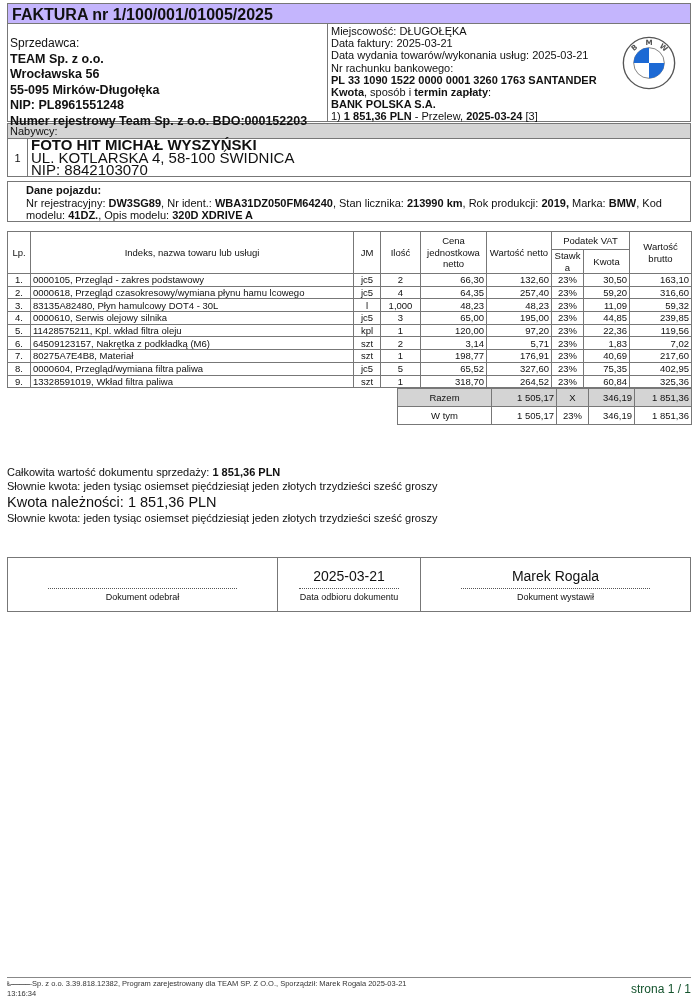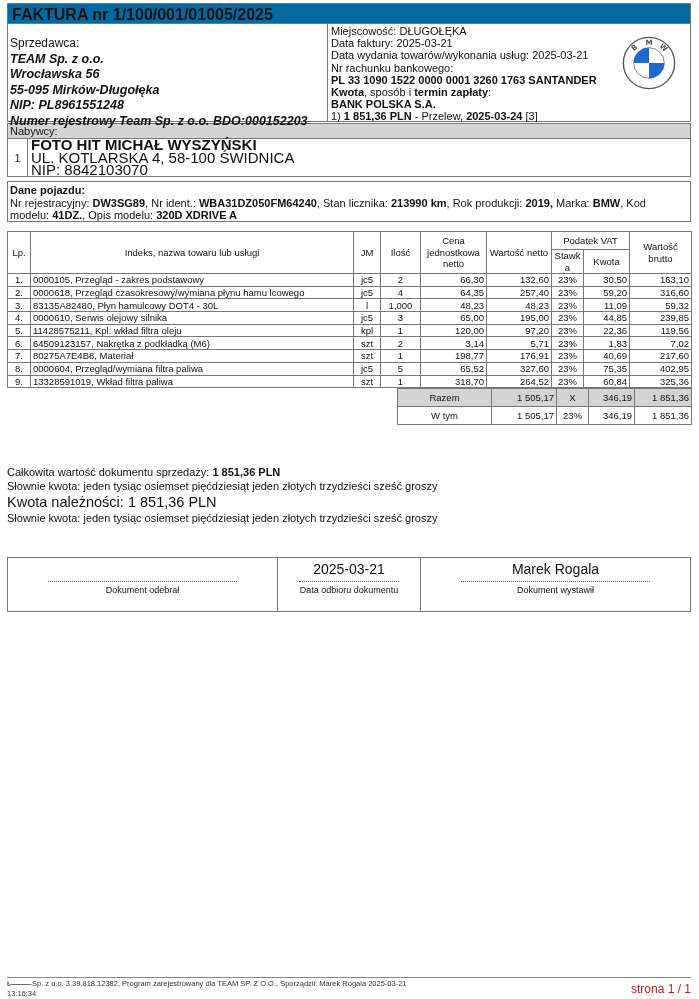--- a/index.html
+++ b/index.html
@@ -1,53 +1,53 @@
 <!DOCTYPE html>
 <html><head>
 <meta charset="utf-8">
 <style>
   * { box-sizing: border-box; margin: 0; padding: 0; }
   body { width: 699px; height: 999px; background: #fff; font-family: "Liberation Sans", sans-serif; color: #111; position: relative; overflow: hidden; }
   .page { position: absolute; left: 7px; top: 3px; width: 684px; }
-  .title-bar { background: #0369a1; border: 1px solid #777; height: 21px; padding: 1px 4px; font-weight: bold; font-size: 16px; line-height: 19px; }
+  .title-bar { background: #c4b5fd; border: 1px solid #777; height: 21px; padding: 1px 4px; font-weight: bold; font-size: 16px; line-height: 19px; }
   .top-box { display: flex; border: 1px solid #777; border-top: none; height: 98px; }
   .seller { width: 320px; border-right: 1px solid #777; padding: 12px 2px; font-size: 12px; line-height: 15.5px; }
-  .seller .b { font-weight: bold; font-size: 12.5px; line-height: 15.5px; font-style: italic; }
+  .seller .b { font-weight: bold; font-size: 12.5px; line-height: 15.5px; }
   .meta { flex: 1; padding: 1px 3px; font-size: 11px; line-height: 12.2px; position: relative; }
   .meta b { font-weight: bold; }
   .logo { position: absolute; right: 14px; top: 12px; width: 54px; height: 54px; }
   .buyers { border: 1px solid #777; border-top: none; margin-top: 1px; }
   .buyers-head { background: #d4d4d4; font-size: 11px; line-height: 14px; padding: 0 2px; border-top: 1px solid #777; }
   .buyer-row { display: flex; border-top: 1px solid #777; height: 38px; }
   .buyer-num { width: 20px; border-right: 1px solid #777; font-size: 11px; display: flex; align-items: center; justify-content: center; }
   .buyer-info { padding: 0 3px; font-size: 15px; line-height: 12.5px; }
   .buyer-info .b { font-weight: bold; }
   .receiver { border: 1px solid #777; margin-top: 4px; height: 15px; font-size: 11px; line-height: 14px; padding: 0 2px; }
-  .vehicle { border: 1px solid #777; margin-top: 4px; font-size: 11px; line-height: 12.5px; padding: 2px 2px 3px; height: 41px; }
+  .vehicle { border: 1px solid #777; margin-top: 4px; font-size: 11px; line-height: 12.5px; padding: 2px 18px 3px; height: 41px; }
   .vehicle b { font-weight: bold; }
   table.items { border-collapse: collapse; margin-top: 9px; width: 684px; font-size: 9.5px; table-layout: fixed; }
   table.items th { font-weight: normal; border: 1px solid #777; text-align: center; line-height: 11.5px; padding: 0 1px; }
   table.items td { border: 1px solid #777; height: 12.7px; line-height: 11px; padding: 0 2px; white-space: nowrap; overflow: hidden; }
   td.c { text-align: center; }
   td.r { text-align: right; }
   table.sum { border-collapse: collapse; margin-left: 390px; width: 294px; font-size: 9.5px; table-layout: fixed; }
   table.sum td { border: 1px solid #777; height: 18px; padding: 0 2px; }
   table.sum tr.gray td { background: #d4d4d4; }
   .totals { margin-top: 40px; font-size: 11px; line-height: 14px; }
   .totals .big { font-size: 14.5px; font-weight: normal; line-height: 18px; }
   .totals b { font-weight: bold; }
   .sign { display: flex; border: 1px solid #777; margin-top: 32px; height: 55px; }
   .sign-cell { position: relative; border-right: 1px solid #777; text-align: center; }
   .sign-cell:last-child { border-right: none; }
-  .sign-top { font-size: 14px; line-height: 16px; margin-top: 3px; height: 16px; }
+  .sign-top { font-size: 14px; line-height: 16px; margin-top: 10px; height: 16px; }
   .dots { width: 70%; margin: 4px auto 2px; border-bottom: 1px dotted #555; }
   .sign-label { font-size: 9px; line-height: 12px; }
   .footer { position: absolute; left: 7px; top: 977px; width: 684px; border-top: 1px solid #888; }
   .footer-text { position: absolute; left: 0; top: 1px; font-size: 7.5px; line-height: 9.5px; color: #333; width: 520px; }
-  .footer-page { position: absolute; right: 0; top: 4px; font-size: 12px; color: #b91c1c; }
+  .footer-page { position: absolute; right: 0; top: 4px; font-size: 12px; color: #14532d; }
 </style>
 </head>
 <body>
 
 <div class="page">
   <div class="title-bar">FAKTURA nr 1/100/001/01005/2025</div>
 
   <div class="top-box">
     <div class="seller">
       <div>Sprzedawca:</div>

